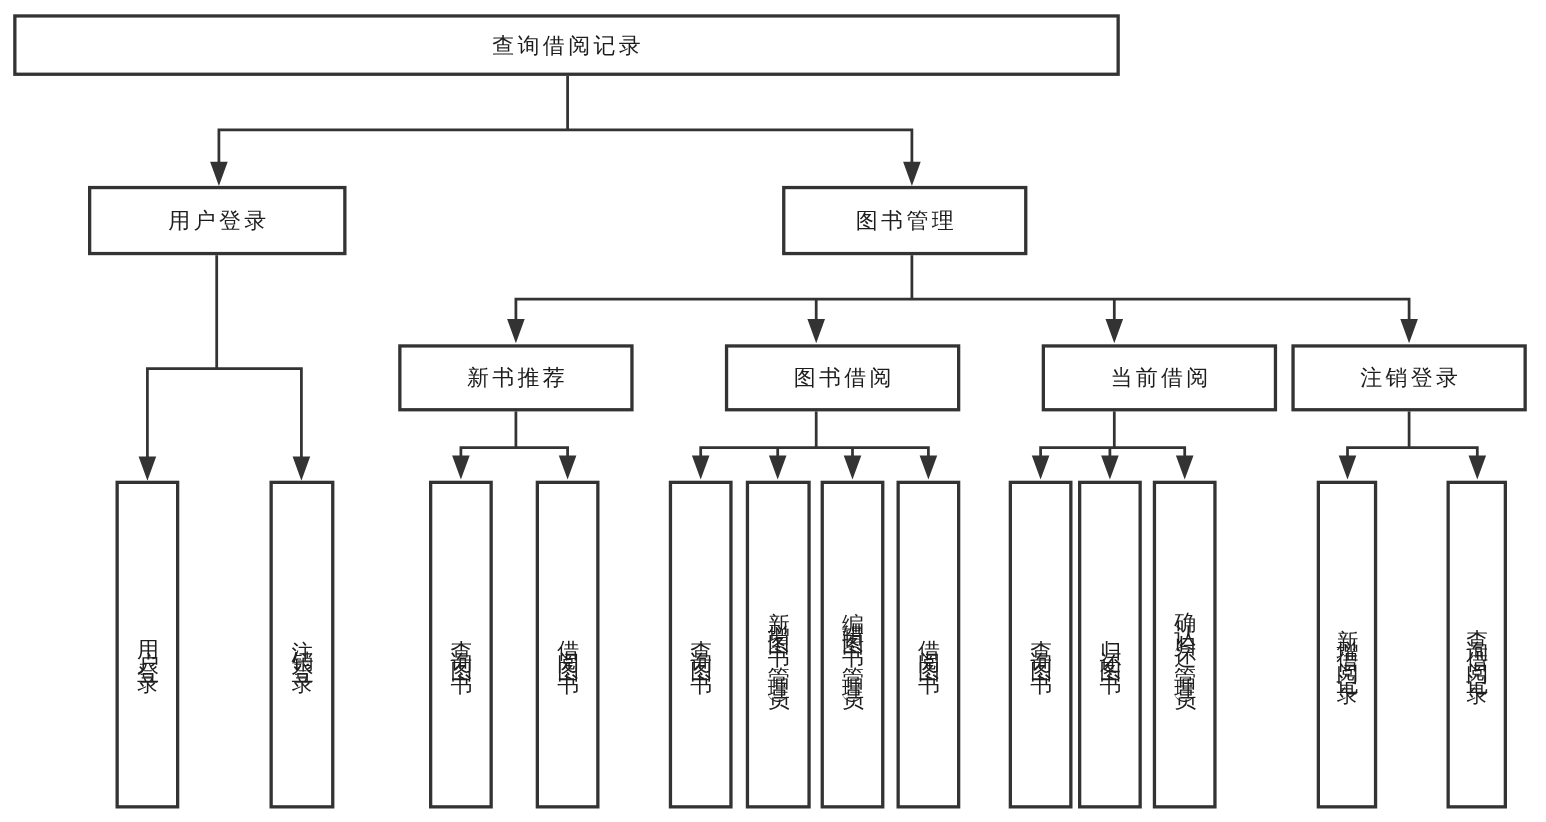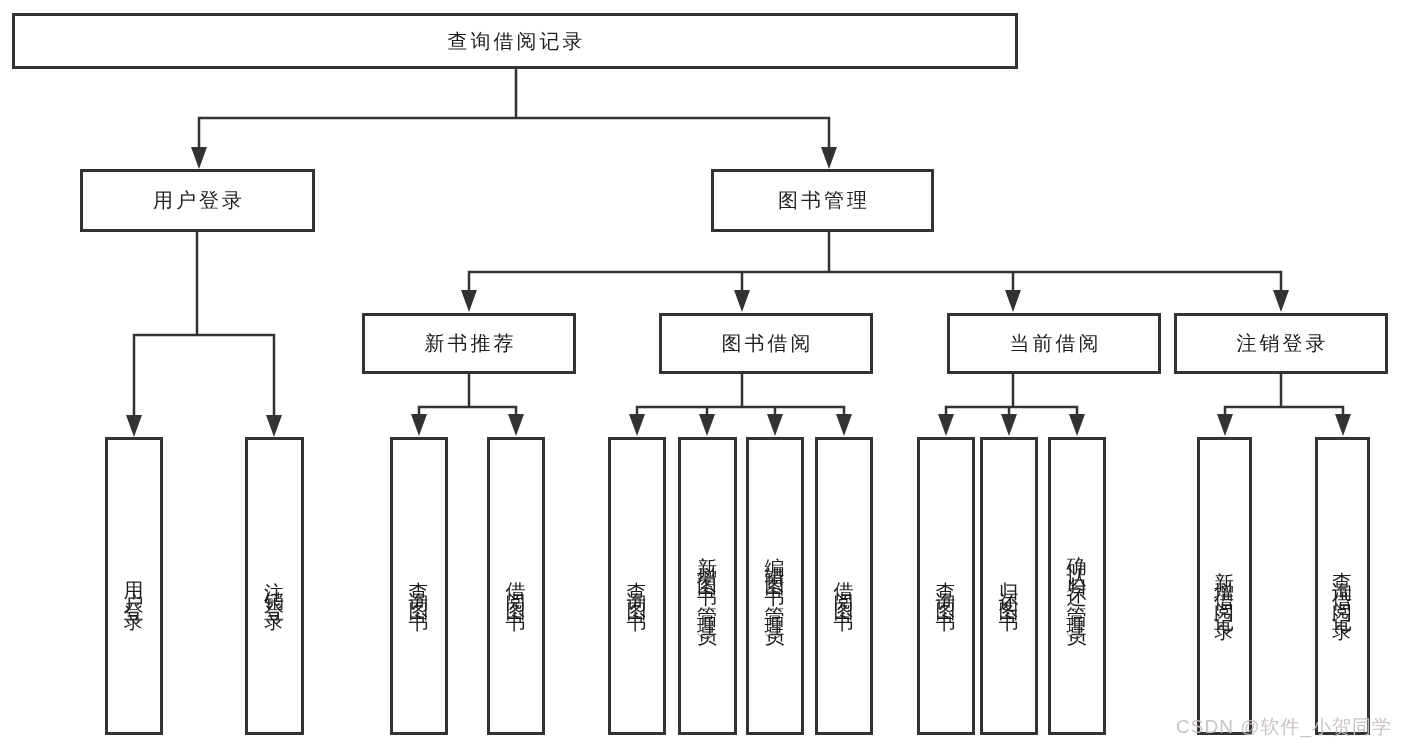--- a/index.html
+++ b/index.html
@@ -169,15 +169,14 @@
     <span class="v-label">确认归还（管理员）</span>
   </div>
 
   <div class="box v-box leaf lf-e1">
     <span class="v-label">新增借阅记录</span>
   </div>
   <div class="box v-box leaf lf-e2">
     <span class="v-label">查询借阅记录</span>
   </div>
 
-  <div class="watermark">CSDN @软件_小贺同学</div>
 
 </div>
 
 </body></html>

